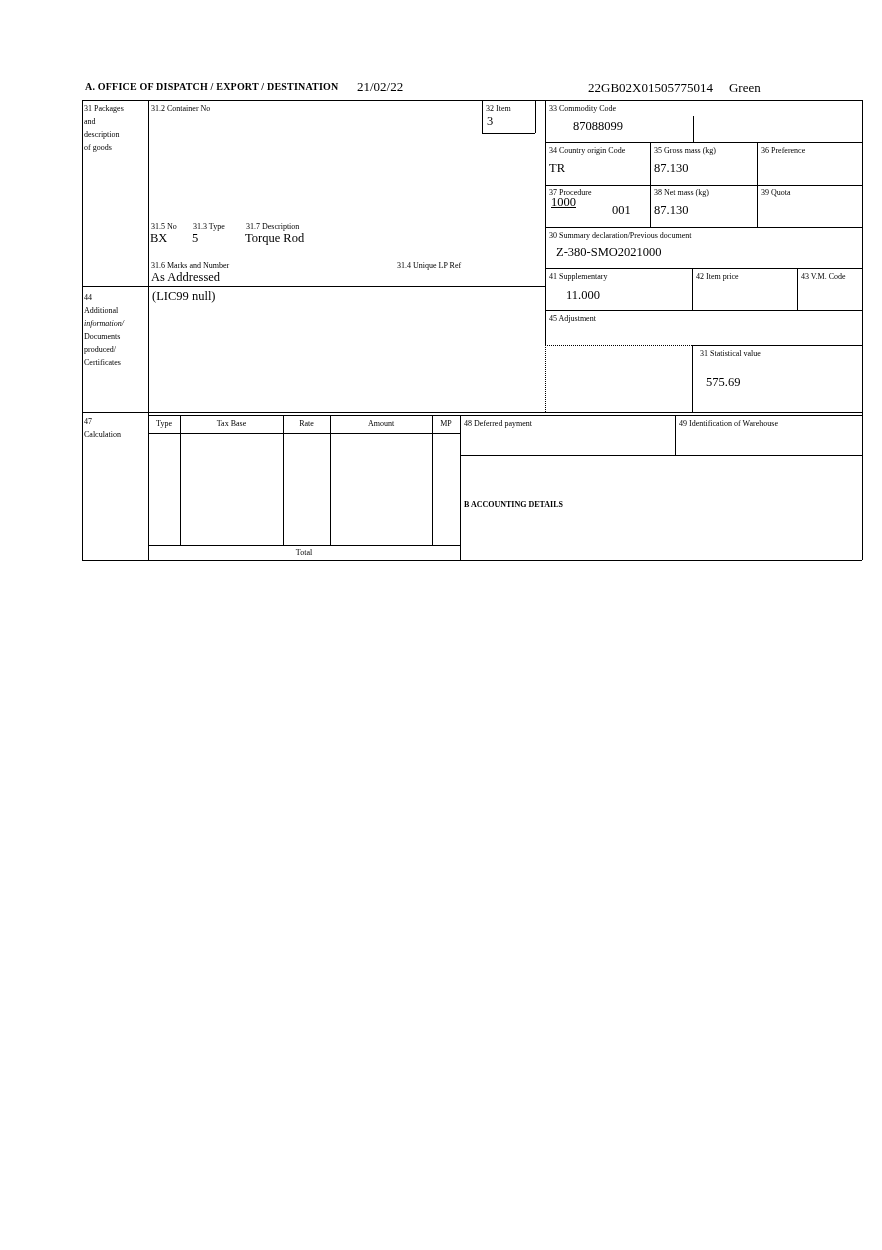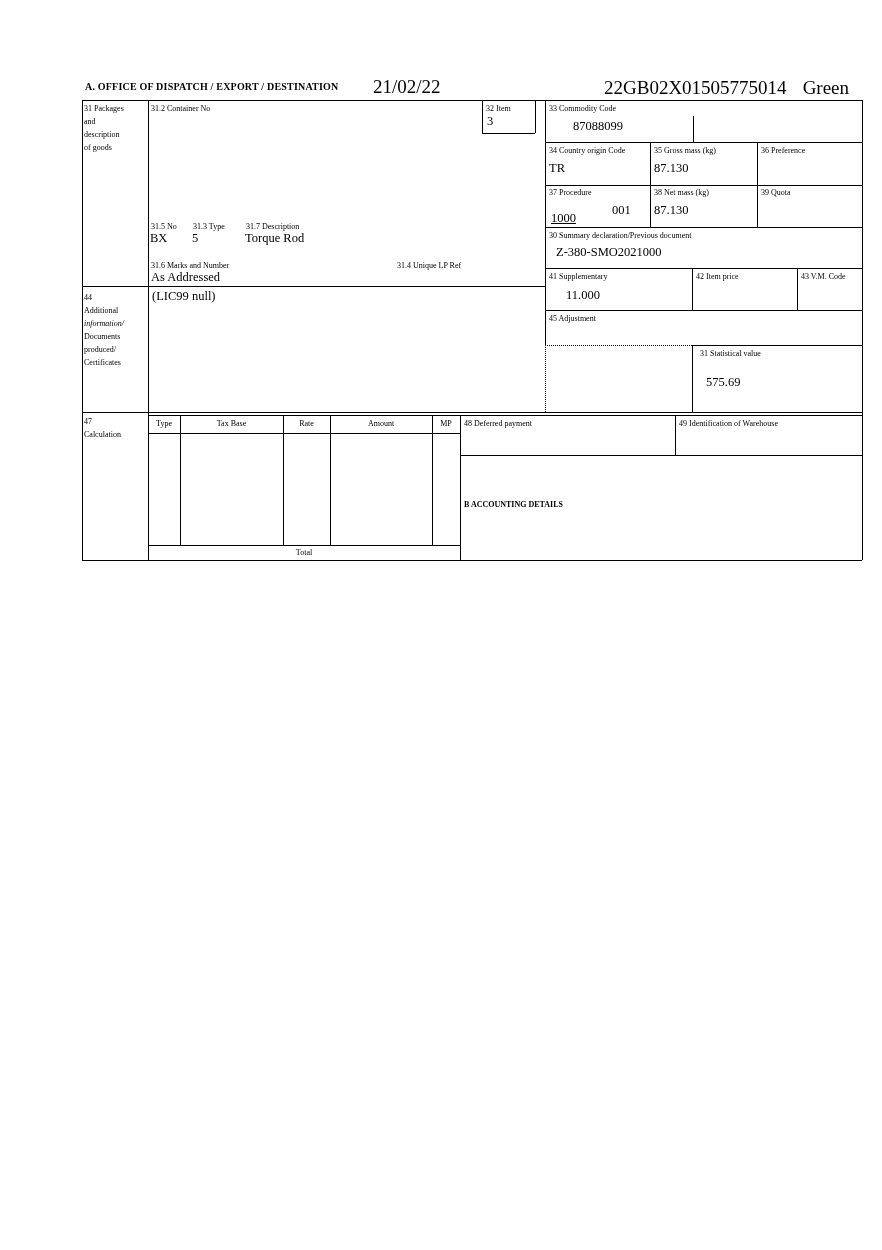--- a/index.html
+++ b/index.html
@@ -3,21 +3,21 @@
 <meta charset="utf-8">
 <style>
   html,body{margin:0;padding:0;}
   body{background:#ffffff;}
   .page{position:relative;width:882px;height:1250px;background:#ffffff;color:#000;
         font-family:"Liberation Serif",serif;overflow:hidden;padding-left:8px;}
   .abs{position:absolute;white-space:nowrap;}
   .lbl{font-size:8px;line-height:10px;}
   .val{font-size:12.5px;line-height:14px;}
   .hdr-sm{font-size:10px;font-weight:bold;letter-spacing:.2px;line-height:12px;}
-  .hdr-val{font-size:19px;line-height:15px;margin-left:16px;}
+  .hdr-val{font-size:13px;line-height:15px;}
   .bold{font-weight:bold;margin-top:40px;}
   .ctr{text-align:center;white-space:nowrap;}
   .form{position:absolute;left:82px;top:100px;width:780px;height:460px;}
   .hline{position:absolute;height:0;border-top:1px solid #000;}
   .vline{position:absolute;width:0;border-left:1px solid #000;}
   .dot-h{border-top-style:dotted;}
   .dot-v{border-left-style:dotted;}
 </style>
 </head>
 <body>
@@ -101,21 +101,21 @@
     <div class="abs lbl" style="left:467px;top:4px;">33 Commodity Code</div>
     <div class="abs val" style="left:491px;top:19px;">87088099</div>
 
     <div class="abs lbl" style="left:467px;top:46px;">34 Country origin Code</div>
     <div class="abs val" style="left:467px;top:61px;">TR</div>
     <div class="abs lbl" style="left:572px;top:46px;">35 Gross mass (kg)</div>
     <div class="abs val" style="left:572px;top:61px;">87.130</div>
     <div class="abs lbl" style="left:679px;top:46px;">36 Preference</div>
 
     <div class="abs lbl" style="left:467px;top:88px;">37 Procedure</div>
-    <div class="abs val" style="left:469px;top:111px;text-decoration:underline;">1000</div>
+    <div class="abs val" style="left:469px;top:95px;text-decoration:underline;">1000</div>
     <div class="abs val" style="left:530px;top:103px;">001</div>
     <div class="abs lbl" style="left:572px;top:88px;">38 Net mass (kg)</div>
     <div class="abs val" style="left:572px;top:103px;">87.130</div>
     <div class="abs lbl" style="left:679px;top:88px;">39 Quota</div>
 
     <div class="abs lbl" style="left:467px;top:131px;">30 Summary declaration/Previous document</div>
     <div class="abs val" style="left:474px;top:145px;">Z-380-SMO2021000</div>
 
     <div class="abs lbl" style="left:467px;top:172px;">41 Supplementary</div>
     <div class="abs val" style="left:484px;top:188px;">11.000</div>

